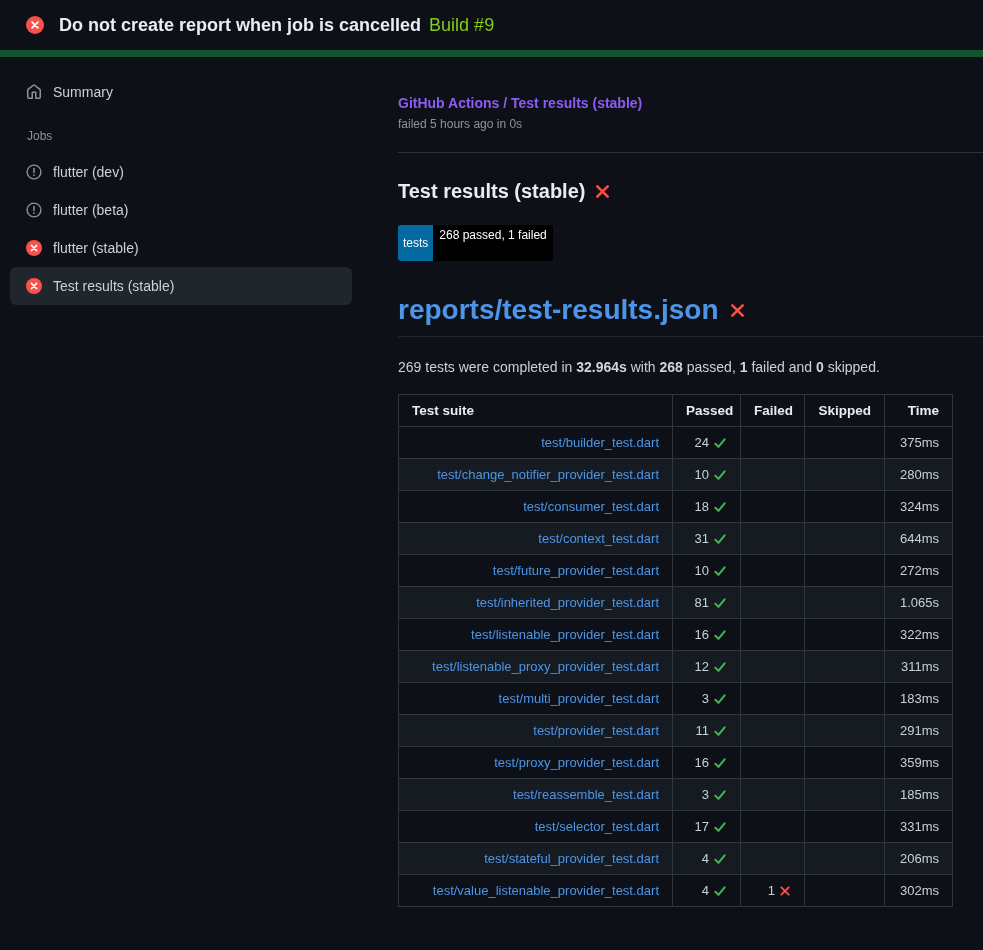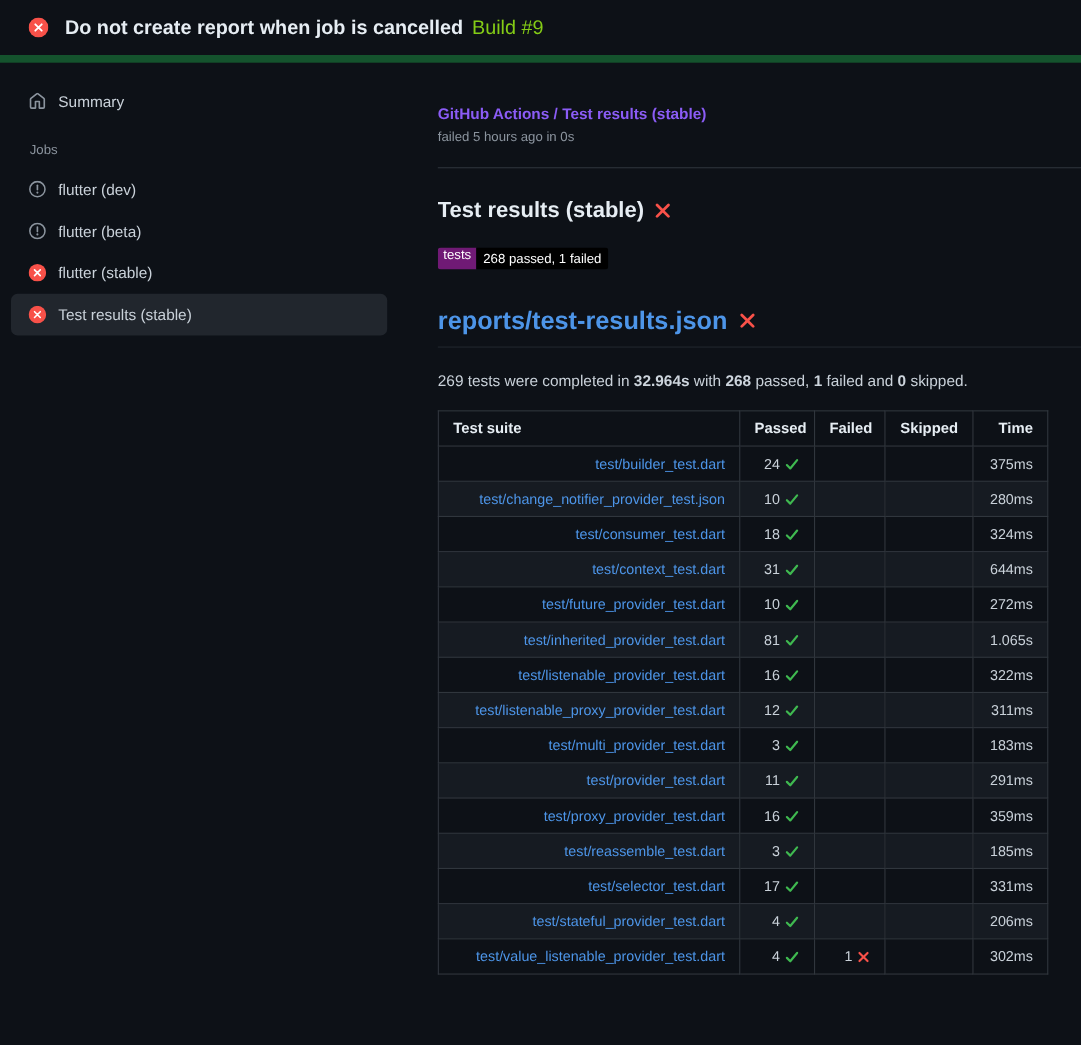--- a/index.html
+++ b/index.html
@@ -50,31 +50,31 @@
     margin-top:27px;
     display:flex; align-items:center; gap:9px;
     font-size:20px; font-weight:700; color:#e6edf3;
   }
   .section-title .hx { width:17px; height:17px; }
 
   .badge {
     display:inline-flex; margin-top:22px;
     font-size:12px; line-height:1; border-radius:3px; overflow:hidden;
   }
-  .badge-label { background:#701a75; color:#ffffff; padding:0 5px; }
+  .badge-label { background:#0369a1; color:#ffffff; padding:12px 5px; }
   .badge-value { background:#000000; color:#ffffff; padding:4px 6px; }
 
   .report-heading {
     margin-top:33px;
     padding-bottom:10px;
     border-bottom:1px solid #21262d;
     display:flex; align-items:center; gap:10px;
   }
   .report-link {
-    font-size:23px; font-weight:700; color:#4d95e8; text-decoration:none;
+    font-size:28px; font-weight:700; color:#4d95e8; text-decoration:none;
   }
   .report-heading .hx { width:17px; height:17px; }
 
   .summary-line { margin-top:22px; font-size:14px; color:#c9d1d9; }
   .summary-line b { font-weight:700; color:#cdd5dd; }
 
   
   table.results {
     margin-top:19px;
     border-collapse:collapse;
@@ -232,21 +232,21 @@
                   </svg>
                 </span>
               </span>
             </td>
     <td class="cell-failed"></td>
     <td class="cell-skipped"></td>
     <td class="cell-time">375ms</td>
   </tr>
 
   <tr>
-    <td><a class="suite-link">test/change_notifier_provider_test.json</a></td>
+    <td><a class="suite-link">test/change_notifier_provider_test.dart</a></td>
     <td class="cell-passed">
               <span class="cell-flex">
                 <span class="cell-num">10</span>
                 <span class="check-icon">
                   <svg width="14" height="14" viewBox="0 0 16 16">
                     <path d="M2.7 8.9l3.5 3.5 7.1-8.6" fill="none" stroke="#3fb950" stroke-width="2.3" stroke-linecap="round" stroke-linejoin="round"></path>
                   </svg>
                 </span>
               </span>
             </td>

